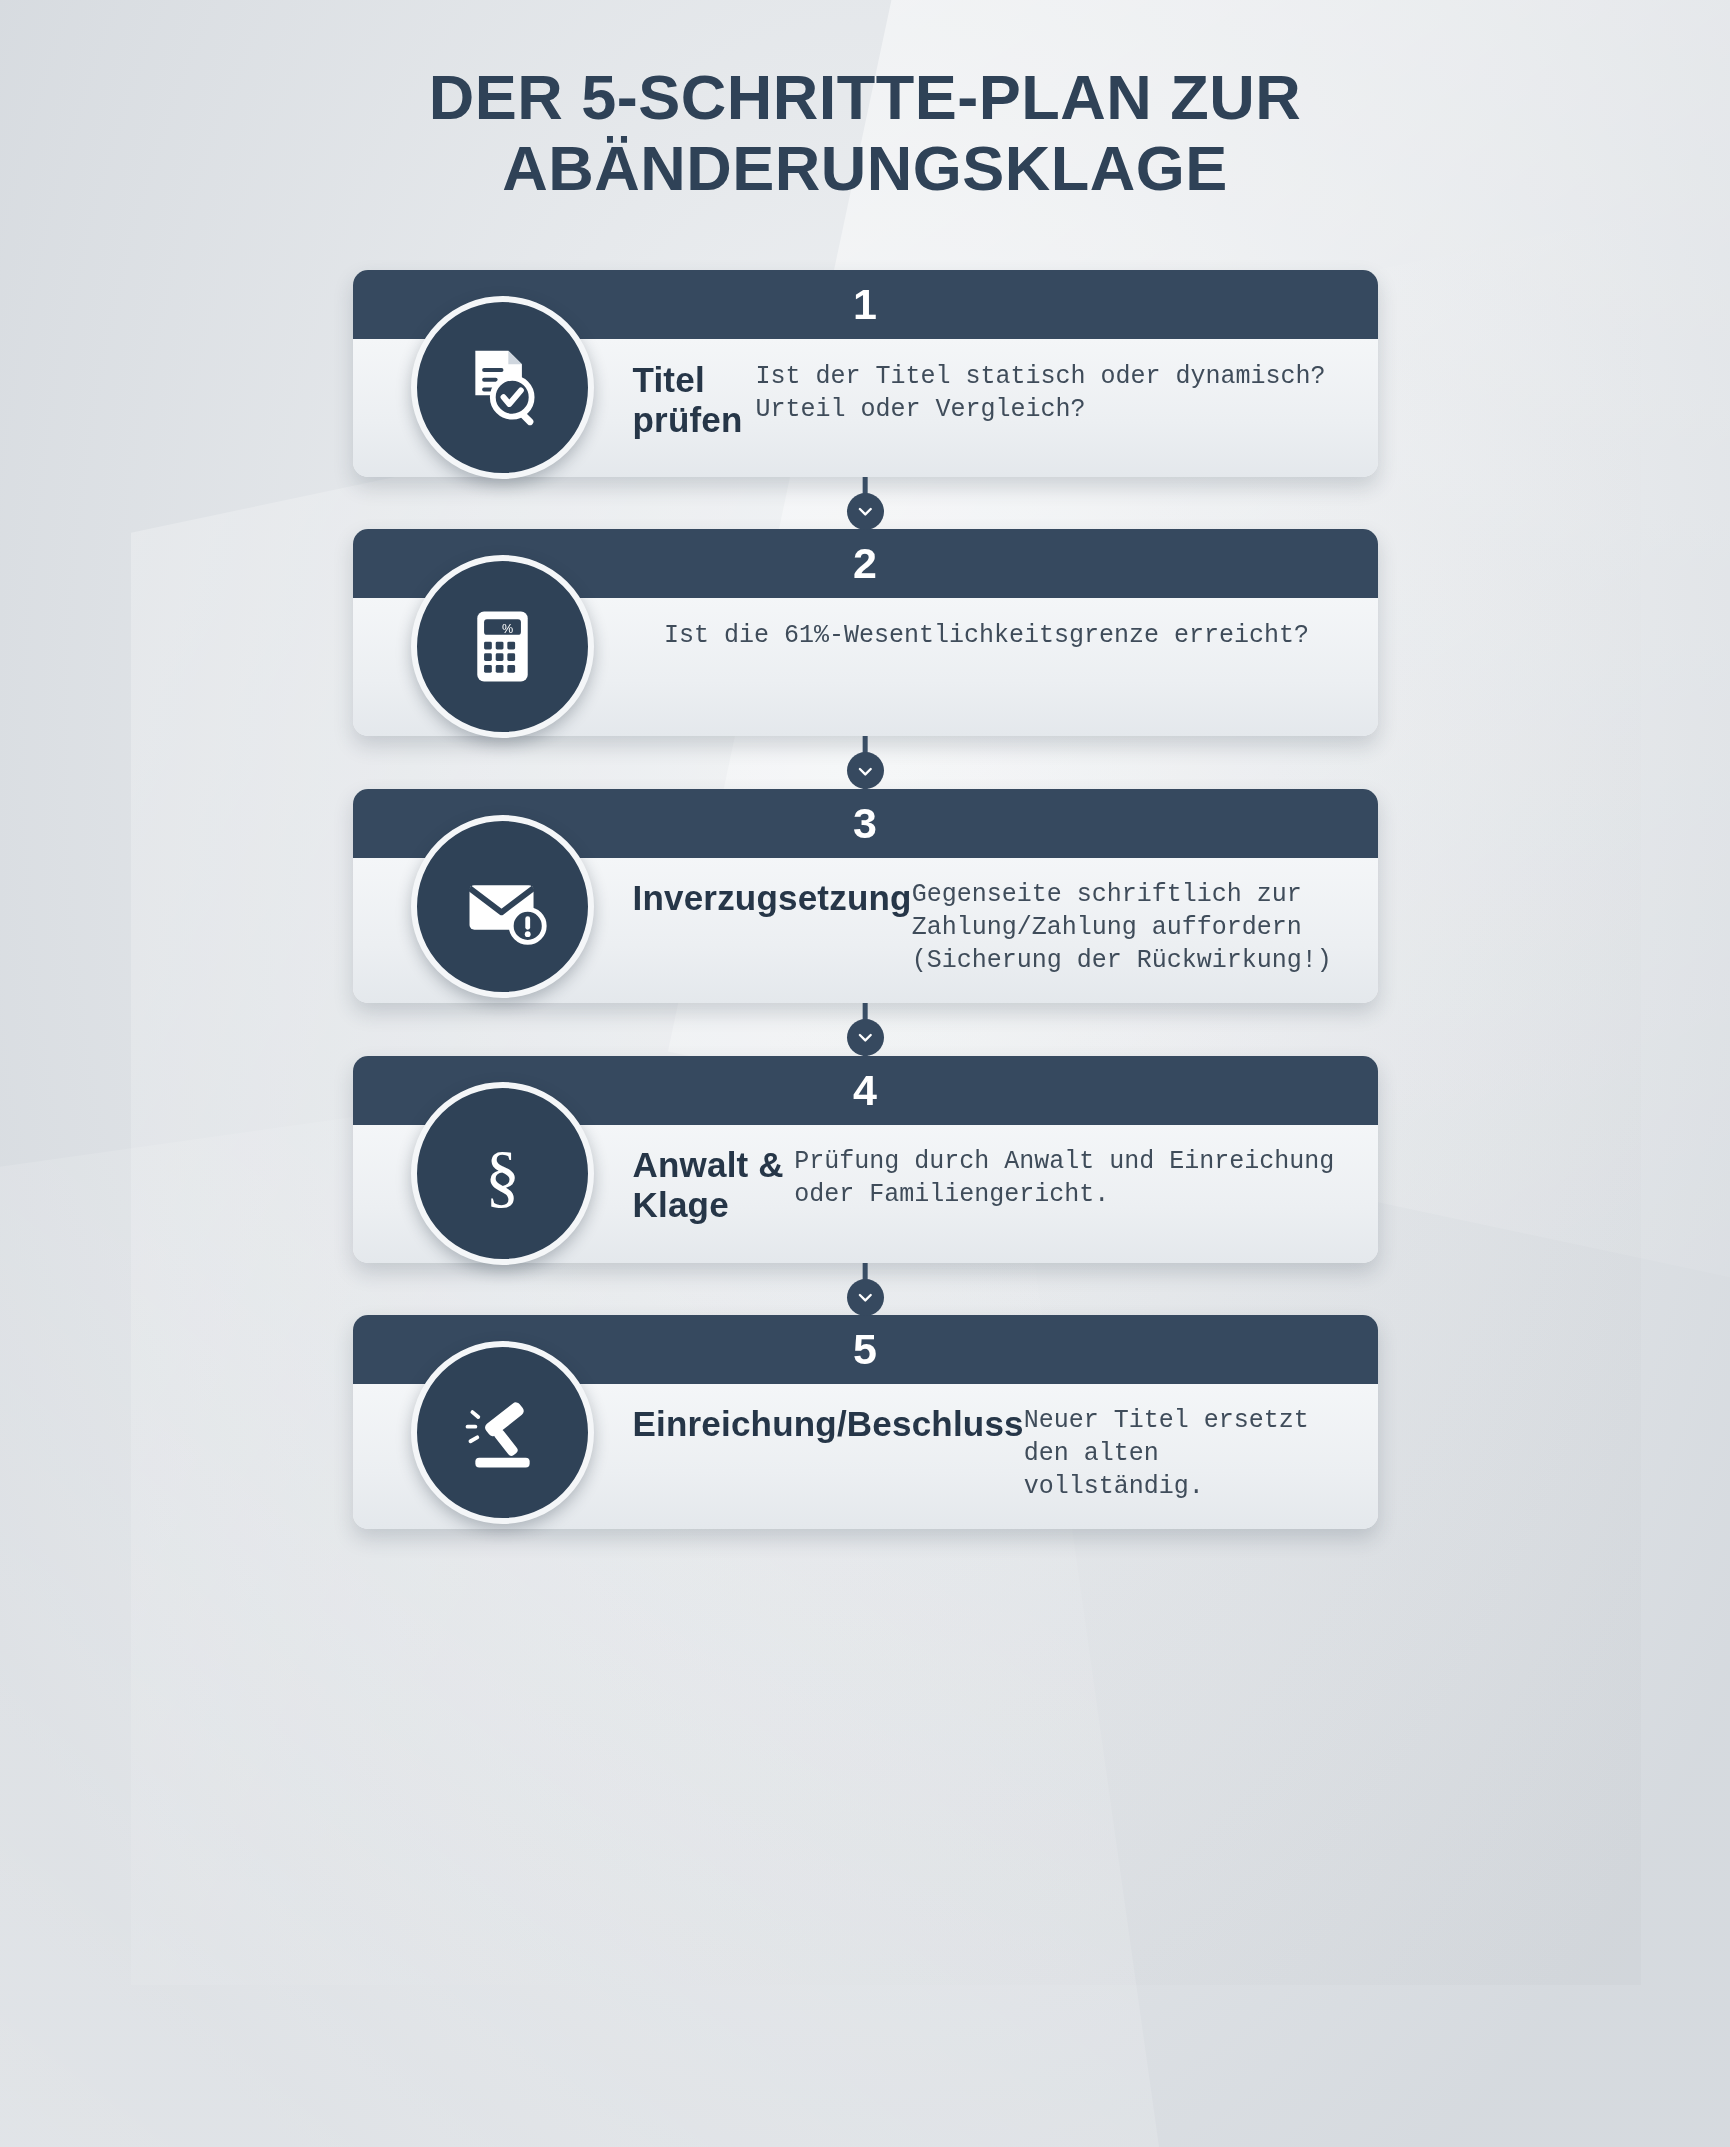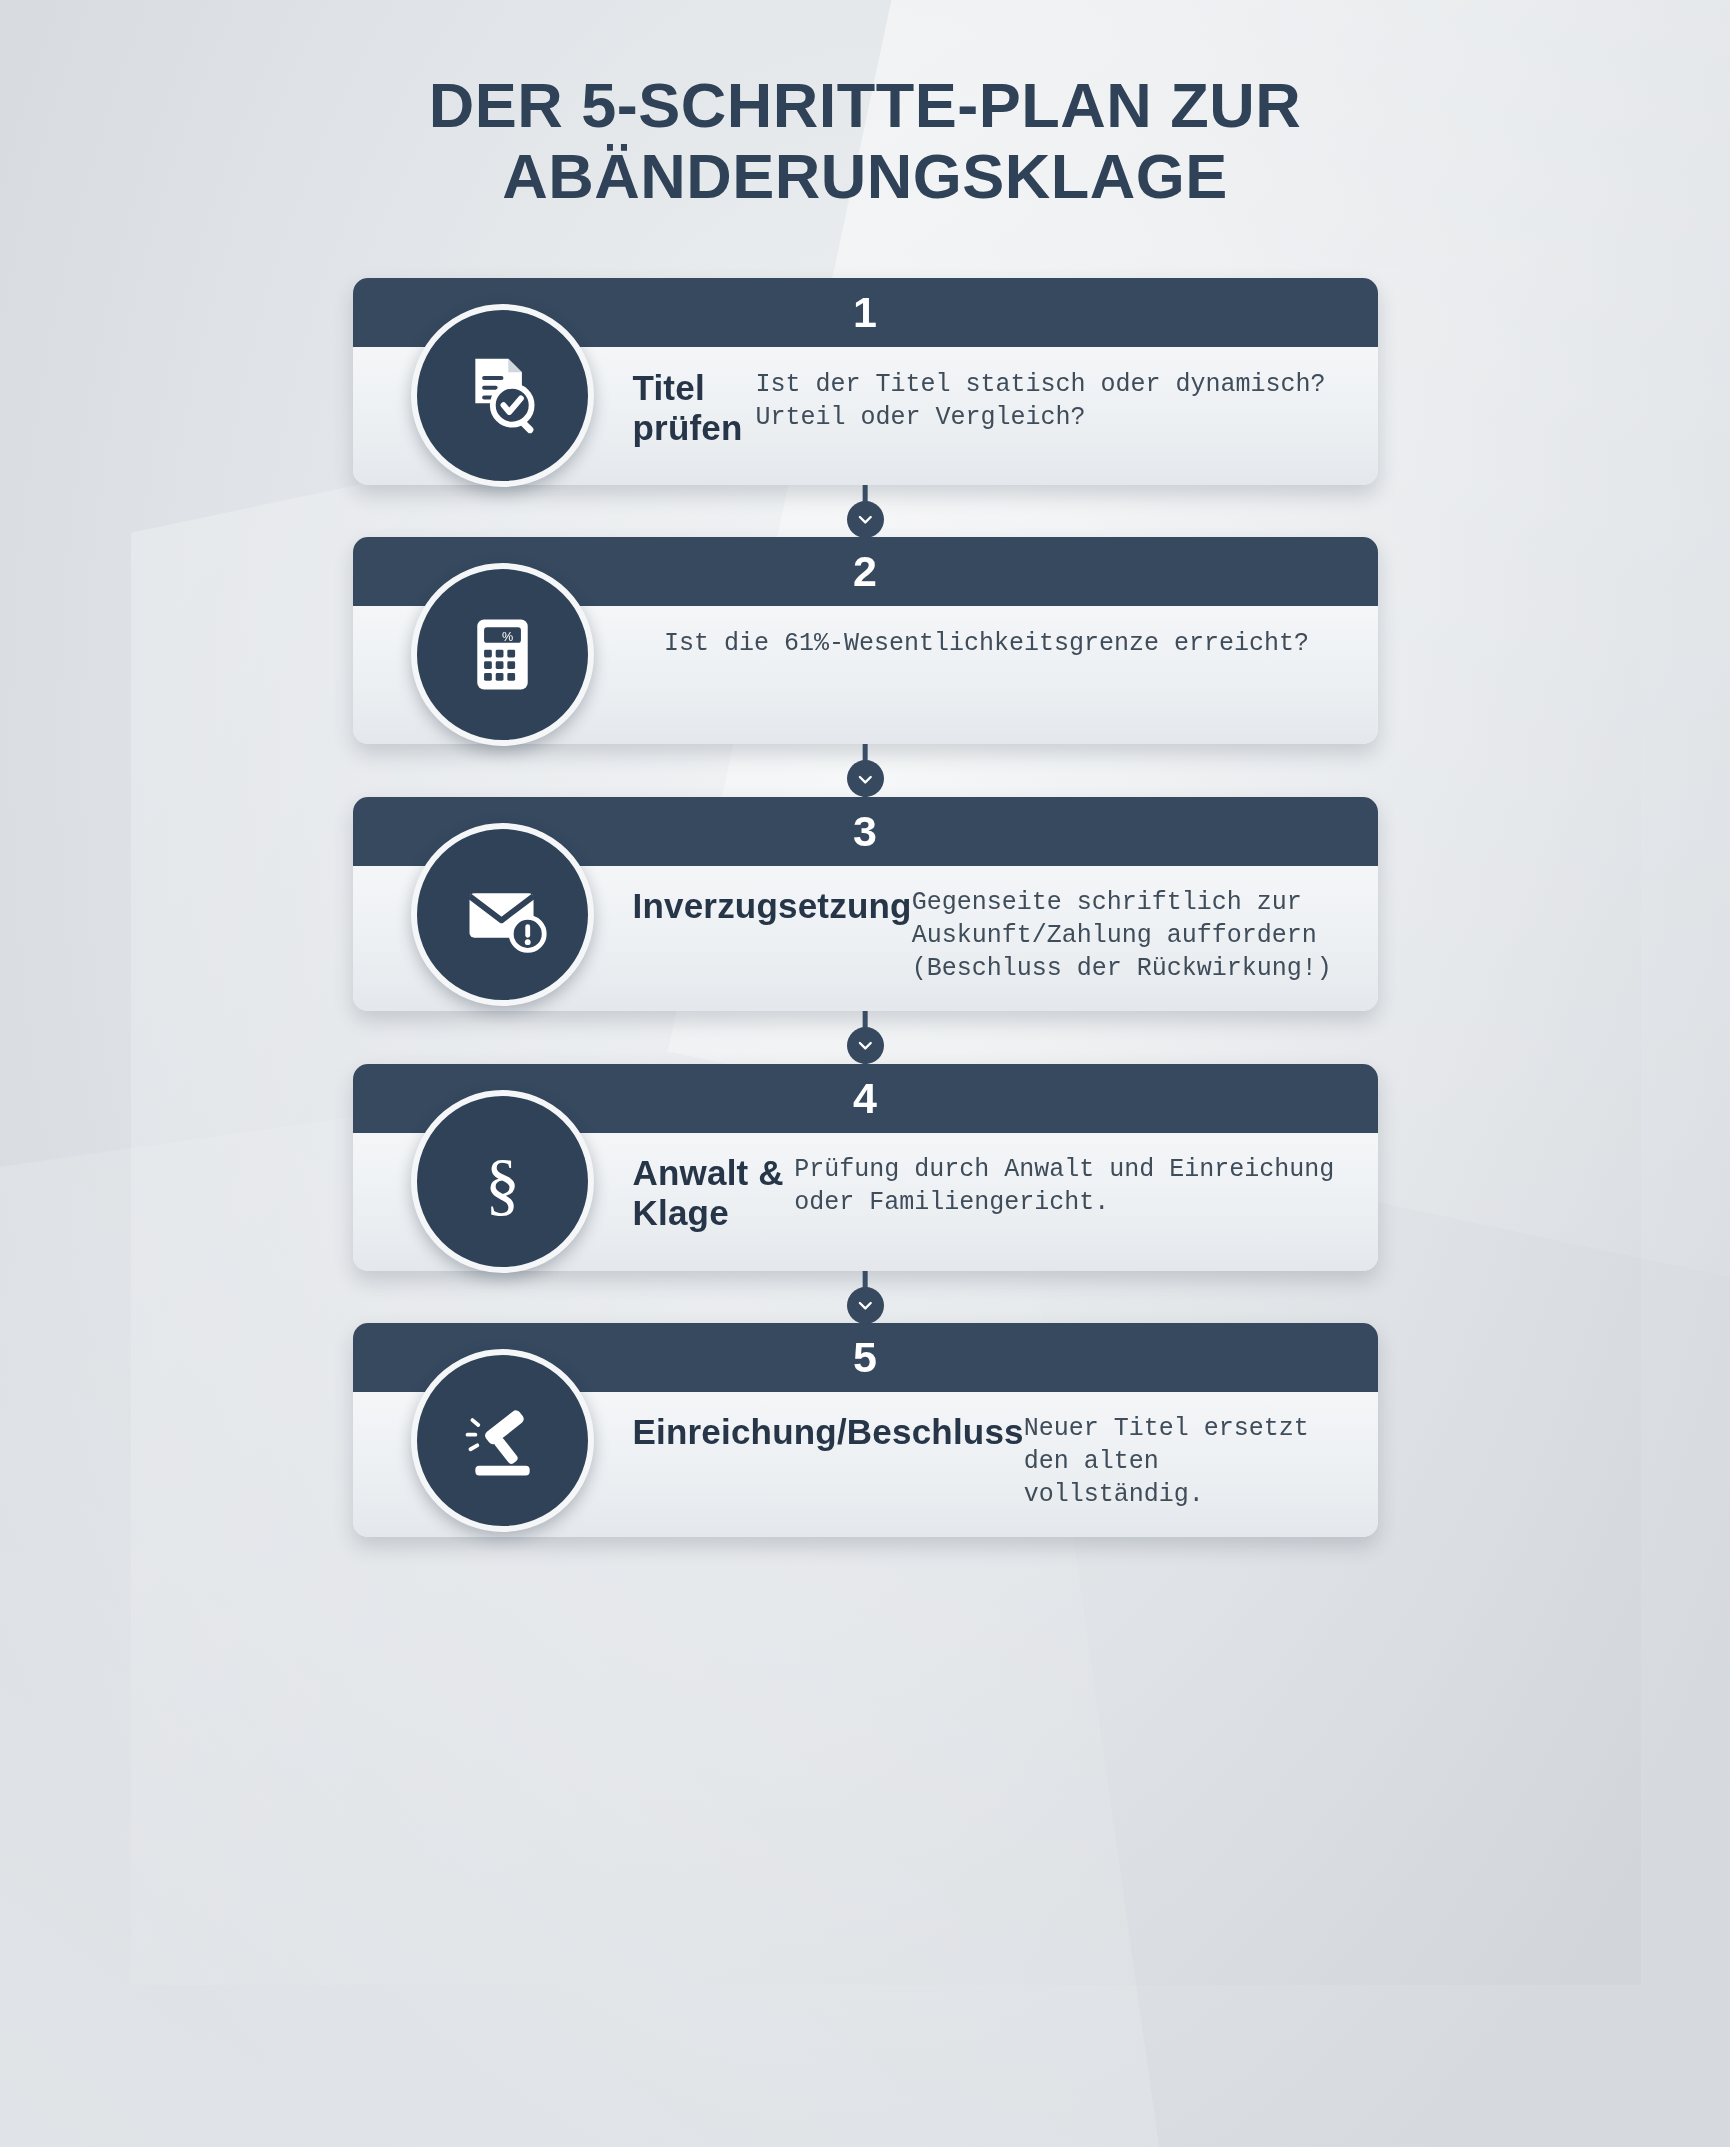--- a/index.html
+++ b/index.html
@@ -58,21 +58,21 @@
     text-align: center;
   }
   .title {
     color: #2f4257;
     font-size: 63px;
     line-height: 1.12;
     font-weight: bold;
     letter-spacing: 0.5px;
     text-transform: uppercase;
     max-width: 1212px;
-    margin: 12px auto;
+    margin: 4px auto;
   }
 
   
   .steps {
     position: relative;
     width: 1025px;
     margin: 67px auto 0;
   }
 
   
@@ -268,21 +268,21 @@
       </div>
     </div>
 
     <div class="step">
       <div class="card">
         <div class="card-header">
           <span class="step-number">3</span>
         </div>
         <div class="card-body">
           <div class="step-title">Inverzugsetzung</div>
-          <div class="step-desc">Gegenseite schriftlich zur Auskunft/Zahlung auffordern (Beschluss der Rückwirkung!)</div>
+          <div class="step-desc">Gegenseite schriftlich zur Zahlung/Zahlung auffordern (Sicherung der Rückwirkung!)</div>
         </div>
       </div>
       <div class="medallion">
         <svg viewBox="0 0 100 100" fill="none" xmlns="http://www.w3.org/2000/svg">
           <rect x="16" y="28" width="66" height="46" rx="5" fill="#ffffff"></rect>
           <path d="M16 31l33 25 33-25" stroke="#2f4257" stroke-width="6" stroke-linejoin="round" fill="none"></path>
           <circle cx="76" cy="70" r="17" fill="#2f4257" stroke="#ffffff" stroke-width="5"></circle>
           <rect x="73.5" y="60" width="5" height="14" rx="2.5" fill="#ffffff"></rect>
           <circle cx="76" cy="78.5" r="3" fill="#ffffff"></circle>
         </svg>

